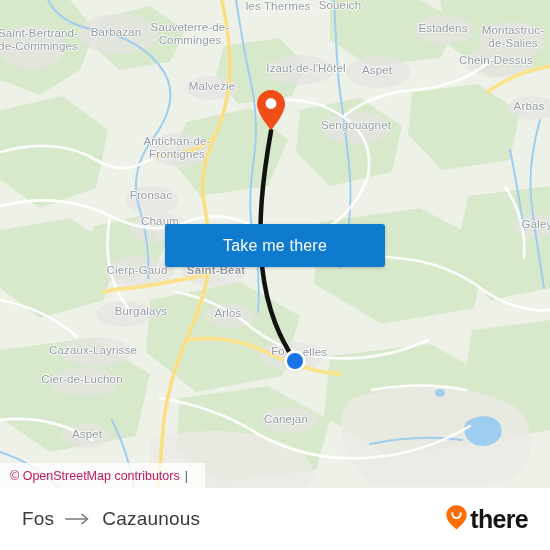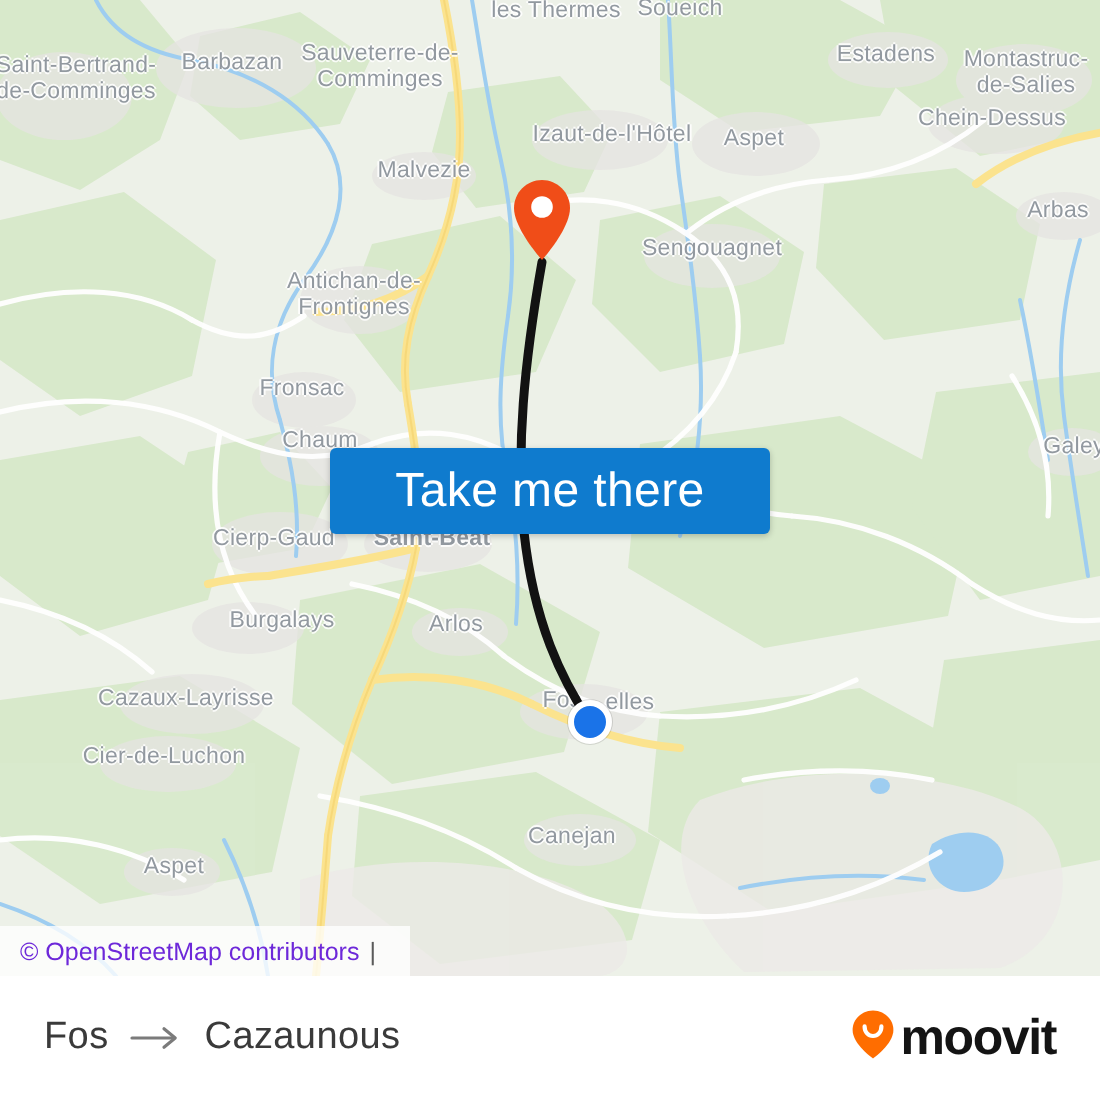--- a/index.html
+++ b/index.html
@@ -100,21 +100,21 @@
     position: absolute;
     left: 165px;
     top: 224px;
     width: 220px;
     height: 43px;
     background: #0f7bce;
     border: none;
     border-radius: 3px;
     color: #ffffff;
     font-family: "Liberation Sans", sans-serif;
-    font-size: 24px;
+    font-size: 16px;
     letter-spacing: .2px;
     cursor: pointer;
     display: flex;
     align-items: center;
     justify-content: center;
     box-shadow: 0 1px 3px rgba(0,0,0,.22);
     padding: 0;
   }
 
   
@@ -129,21 +129,21 @@
     background: rgba(255,255,255,.78);
     color: #3c3c3c;
     font-size: 12.5px;
     white-space: nowrap;
   }
   #attribution .sep {
     margin: 0 5px;
     color: #5a5a5a;
   }
   #attribution a, #attribution span {
-    color: #6d28d9;
+    color: #be185d;
     text-decoration: none;
   }
 
   
   #footer {
     position: absolute;
     left: 0;
     top: 488px;
     width: 550px;
     height: 62px;
@@ -394,16 +394,16 @@
     </div>
 
     <div id="moovit-logo">
       <span>
         <svg width="23" height="26" viewBox="0 0 23 26" xmlns="http://www.w3.org/2000/svg">
           <path d="M11.5 1.2 C5.9 1.2 1.3 5.6 1.3 11 C1.3 18.2 11.5 25.2 11.5 25.2
                    C11.5 25.2 21.7 18.2 21.7 11 C21.7 5.6 17.1 1.2 11.5 1.2 Z" fill="#ff6d00"></path>
           <path d="M7.3 9.2 C7.3 12.1 9.2 14 11.5 14 C13.8 14 15.7 12.1 15.7 9.2" fill="none" stroke="#ffffff" stroke-width="2.1" stroke-linecap="round"></path>
         </svg>
       </span>
-      <span class="wordmark">moovit</span>
+      <span class="wordmark">there</span>
     </div>
   </div>
 </div>
 
 </body></html>

